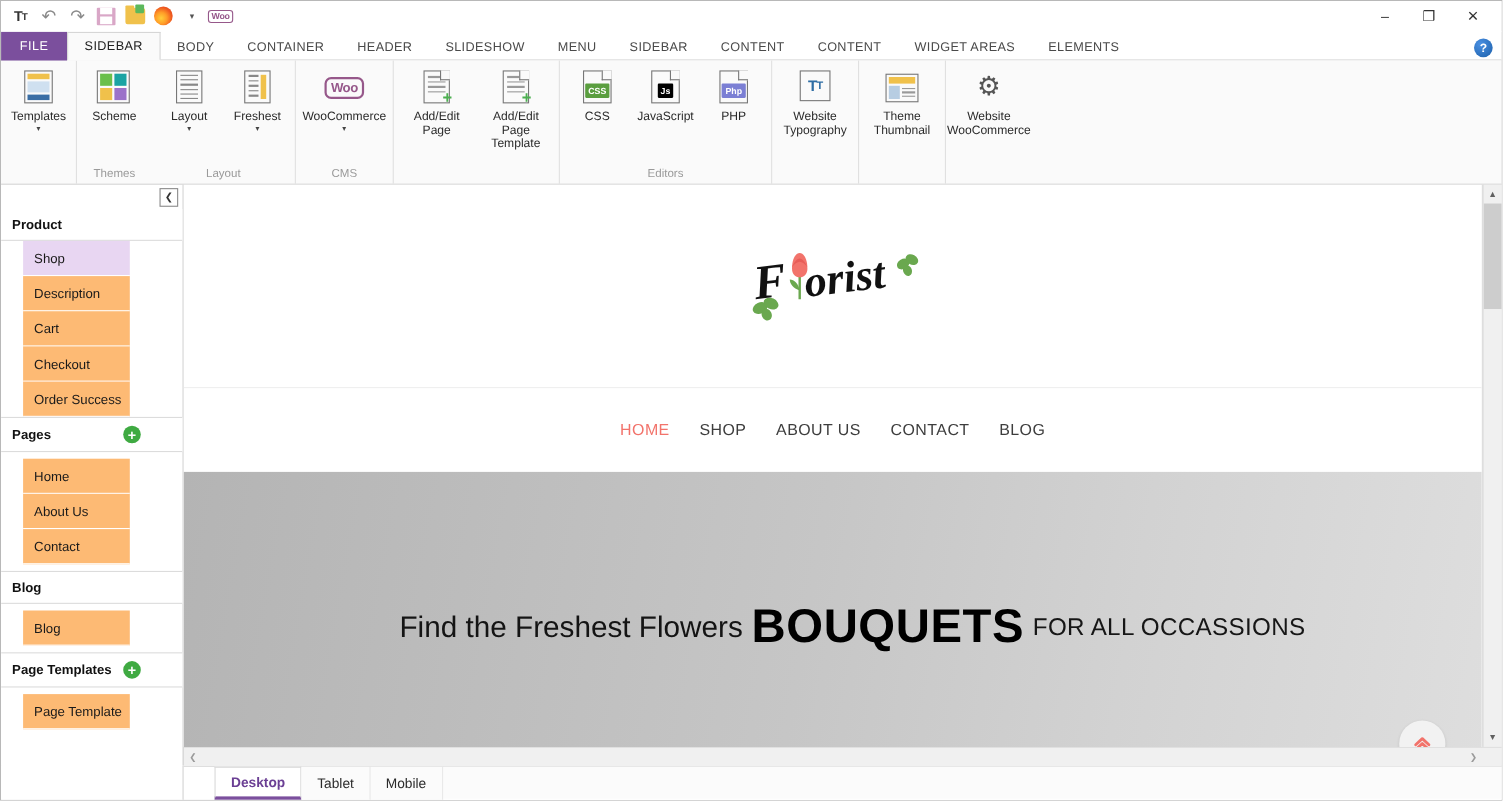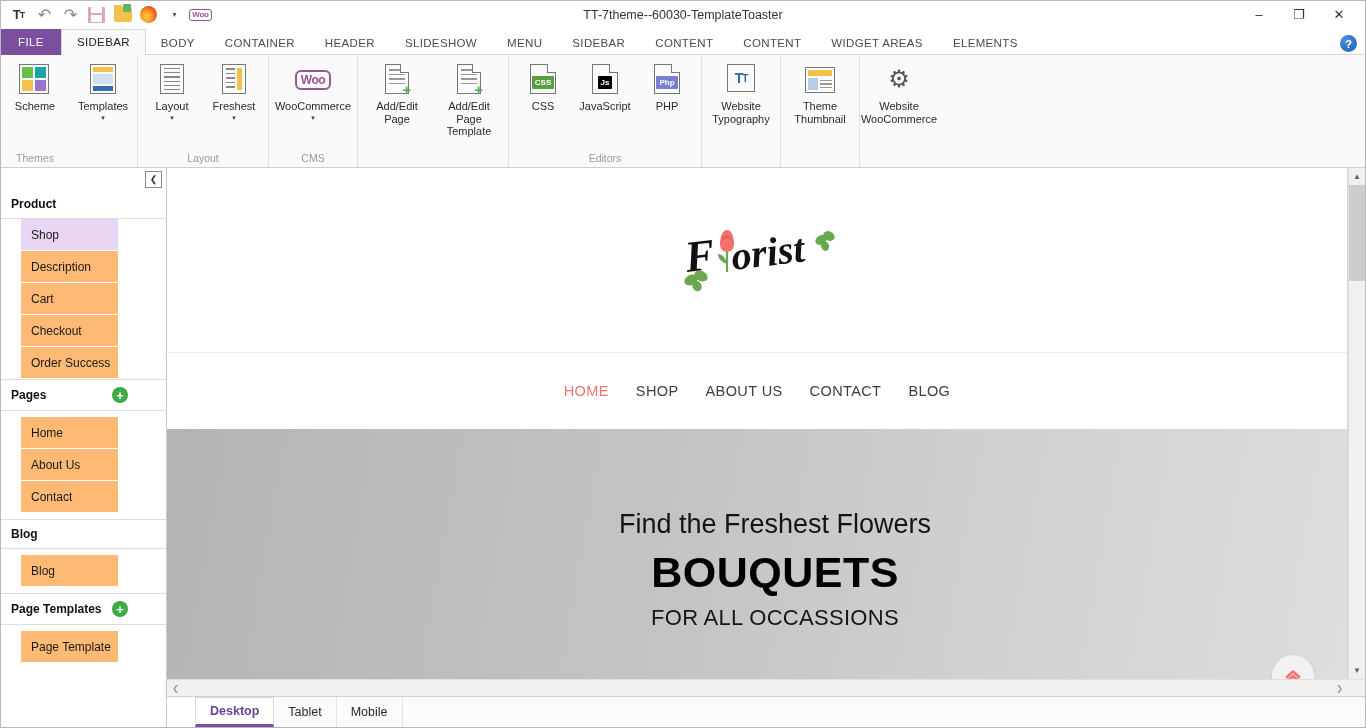--- a/index.html
+++ b/index.html
@@ -191,21 +191,21 @@
     height: 76px; background: #fff; display: flex; align-items: center;
     justify-content: center; gap: 27px;
   }
   .nav-link {
     font-size: 14.5px; color: #3d3d3d; letter-spacing: .4px; cursor: pointer;
   }
   .nav-link.active { color: #f2736b; }
   .hero {
     height: 282px;
     background: linear-gradient(100deg, #b4b4b4 0%, #bcbcbc 22%, #c6c6c6 48%, #d2d2d2 72%, #dedede 100%);
-    display: flex; flex-direction: column; align-items: center;
+    display: flex; align-items: center;
     justify-content: center; position: relative; gap: 8px; padding-left: 36px;
   }
   .hero-l1 { font-size: 27px; color: #141414; font-weight: normal; }
   .hero-l2 { font-size: 43px; color: #000; font-weight: bold; letter-spacing: .5px; }
   .hero-l3 { font-size: 22px; color: #161616; letter-spacing: .3px; }
   .scroll-top {
     position: absolute; right: 33px; bottom: 14px; width: 42px; height: 42px;
     border-radius: 50%; background: #f2f2f2; display: flex;
     align-items: center; justify-content: center; cursor: pointer;
     box-shadow: 0 1px 3px rgba(0,0,0,.12);
@@ -268,21 +268,20 @@
           <span class="ic-folder"></span>
         </div>
       <div class="qicon">
           <span class="ic-ff"></span>
         </div>
       <div class="qicon ic-caret">▾</div>
       <div class="qicon">
           <span class="ic-woo">Woo</span>
         </div>
     </div>
-    <div class="win-title">TT-7theme--60030-TemplateToaster</div>
     <div class="wincontrols">
       <div class="wbtn">–</div>
       <div class="wbtn">❐</div>
       <div class="wbtn close">✕</div>
     </div>
   </div>
 
   <div class="ribbon-tabs">
     <div class="tab-file">FILE</div>
     <div class="rtab active">SIDEBAR</div>
@@ -294,52 +293,52 @@
     <div class="rtab">SIDEBAR</div>
     <div class="rtab">CONTENT</div>
     <div class="rtab">CONTENT</div>
     <div class="rtab">WIDGET AREAS</div>
     <div class="rtab">ELEMENTS</div>
     <div class="help-btn">?</div>
   </div>
 
   <div class="ribbon">
 
+    <div class="rgroup">
+      <div class="rgroup-items">
+        <div class="rbtn">
+          <div class="ricon">
+            <div class="i-templates">
+              <i style="height:6px;background:#f0c14b"></i>
+              <i style="height:12px;background:#cfe0f0"></i>
+              <i style="height:6px;background:#3a6ea5"></i>
+            </div>
+          </div>
+          <div class="rbtn-label">Templates</div>
+          <div class="rbtn-caret">▾</div>
+        </div>
+      </div>
+      <div class="rgroup-label"></div>
+    </div>
+
     <div class="rgroup" style="border-right:none;">
       <div class="rgroup-items">
         <div class="rbtn">
           <div class="ricon">
             <div class="i-scheme">
               <i style="background:#6abf4b"></i>
                 <i style="background:#1aa3a3"></i>
               <i style="background:#f0c14b"></i>
                 <i style="background:#9b72c9"></i>
             </div>
           </div>
           <div class="rbtn-label">Scheme</div>
         </div>
       </div>
       <div class="rgroup-label">Themes</div>
-    </div>
-
-    <div class="rgroup">
-      <div class="rgroup-items">
-        <div class="rbtn">
-          <div class="ricon">
-            <div class="i-templates">
-              <i style="height:6px;background:#f0c14b"></i>
-              <i style="height:12px;background:#cfe0f0"></i>
-              <i style="height:6px;background:#3a6ea5"></i>
-            </div>
-          </div>
-          <div class="rbtn-label">Templates</div>
-          <div class="rbtn-caret">▾</div>
-        </div>
-      </div>
-      <div class="rgroup-label"></div>
     </div>
 
     <div class="rgroup">
       <div class="rgroup-items">
         <div class="rbtn">
           <div class="ricon">
             <div class="i-layout">
                 <i></i>
                 <i></i>
                 <i></i>

